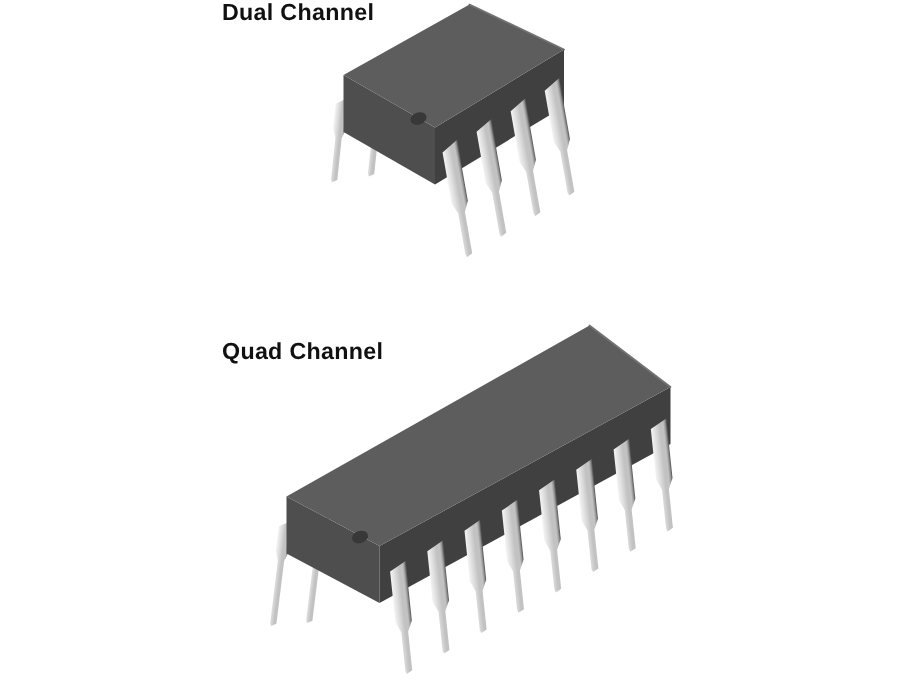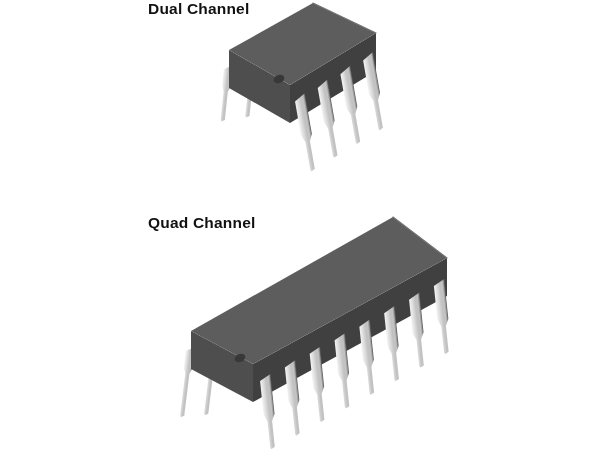--- a/index.html
+++ b/index.html
@@ -20,21 +20,21 @@
     left: 148px;
     font-size: 15.5px;
     font-weight: 700;
     line-height: 1.15;
     letter-spacing: 0.2px;
     color: var(--label-color, #111111);
     white-space: nowrap;
     user-select: none;
   }
   .chip-label.dual { top: 0px; }
-  .chip-label.quad { top: 214px; }
+  .chip-label.quad { top: 226px; }
   .art {
     position: absolute;
     left: 0;
     top: 0;
     display: block;
   }
 </style>
 </head>
 <body>
 

